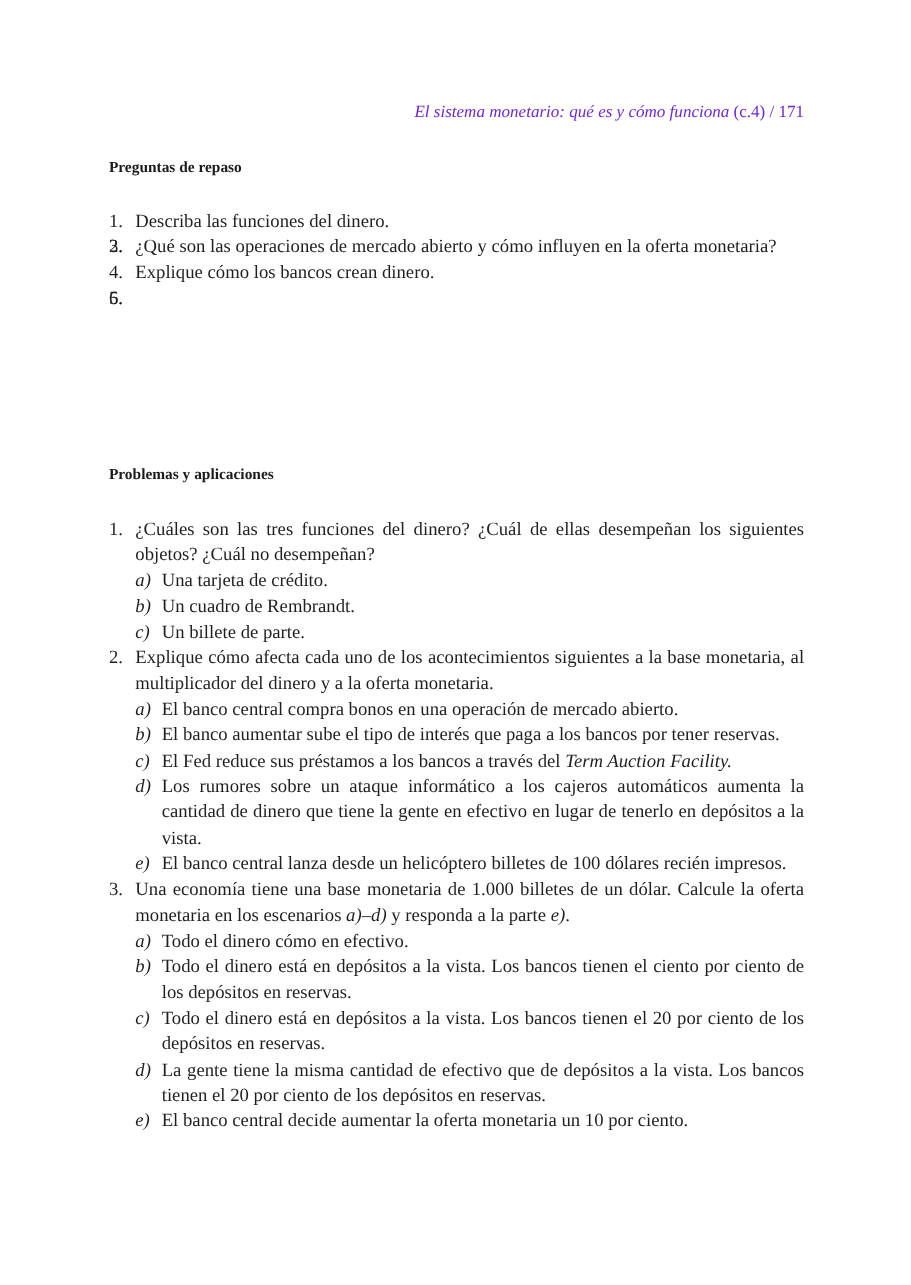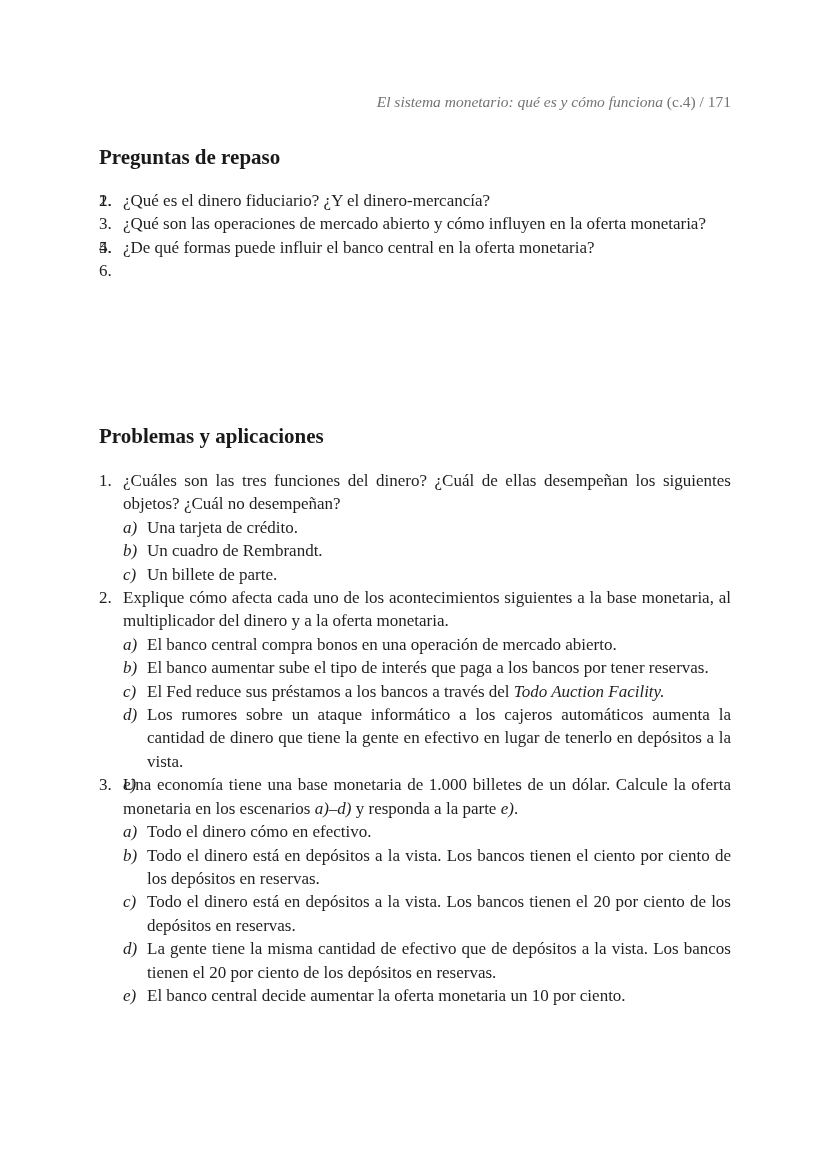--- a/index.html
+++ b/index.html
@@ -4,26 +4,26 @@
 <style>
   html, body { margin: 0; padding: 0; background: #ffffff; }
   body {
     width: 828px; height: 1168px; position: relative; overflow: hidden;
     font-family: "Liberation Serif", "DejaVu Serif", serif;
     color: #1f1f1f;
   }
   .page { position: absolute; left: 99px; top: 0; width: 632px; }
   .running-head {
     position: absolute; right: 0; top: 93px;
-    font-size: 15.5px; white-space: nowrap; color: #737373;
+    font-size: 15.5px; white-space: nowrap; color: #6d28d9;
   }
   .running-head .it { font-style: italic; }
   .section-title {
     position: absolute; left: 0;
-    font-weight: bold; font-size: 21px; color: #1a1a1a;
+    font-weight: bold; font-size: 14px; color: #1a1a1a;
   }
   ol.list { position: absolute; left: 0; width: 632px; margin: 0; padding: 0; list-style: none; }
   .item {
     position: relative; padding-left: 24px;
     font-size: 17px; line-height: 23.4px; text-align: justify;
   }
   .item .num { position: absolute; left: 0; top: 0; }
   .sub { position: relative; padding-left: 24px; text-align: justify; }
   .sub .lbl { position: absolute; left: 0; top: 0; font-style: italic; }
   .it { font-style: italic; }
@@ -33,46 +33,46 @@
 
 <div class="page">
 
   <div class="running-head">
     <span class="it">El sistema monetario: qué es y cómo funciona</span><span> (c.4)</span><span> / </span><span>171</span>
   </div>
 
   <div class="section-title" style="top:145px;">Preguntas de repaso</div>
 
   <ol class="list" style="top:189px;">
-    <li class="item"><span class="num">1.</span></li>
-    <li class="item"><span class="num">2.</span><span>¿Qué es el dinero fiduciario? ¿Y el dinero-mercancía?</span></li>
+    <li class="item"><span class="num">1.</span><span>Describa las funciones del dinero.</span></li>
+    <li class="item"><span class="num">2.</span></li>
     <li class="item"><span class="num">3.</span><span>¿Qué son las operaciones de mercado abierto y cómo influyen en la oferta monetaria?</span></li>
-    <li class="item"><span class="num">4.</span></li>
-    <li class="item"><span class="num">5.</span><span>¿De qué formas puede influir el banco central en la oferta monetaria?</span></li>
+    <li class="item"><span class="num">4.</span><span>Explique cómo los bancos crean dinero.</span></li>
+    <li class="item"><span class="num">5.</span></li>
     <li class="item"><span class="num">6.</span></li>
   </ol>
 
   <div class="section-title" style="top:424px;">Problemas y aplicaciones</div>
 
   <ol class="list" style="top:469px;">
     <li class="item">
       <span class="num">1.</span>
       <span>¿Cuáles son las tres funciones del dinero? ¿Cuál de ellas desempeñan los siguientes objetos? ¿Cuál no desempeñan?</span>
       <div class="sub"><span class="lbl">a)</span><span>Una tarjeta de crédito.</span></div>
       <div class="sub"><span class="lbl">b)</span><span>Un cuadro de Rembrandt.</span></div>
       <div class="sub"><span class="lbl">c)</span><span>Un billete de parte.</span></div>
     </li>
     <li class="item">
       <span class="num">2.</span>
       <span>Explique cómo afecta cada uno de los acontecimientos siguientes a la base monetaria, al multiplicador del dinero y a la oferta monetaria.</span>
       <div class="sub"><span class="lbl">a)</span><span>El banco central compra bonos en una operación de mercado abierto.</span></div>
       <div class="sub"><span class="lbl">b)</span><span>El banco aumentar sube el tipo de interés que paga a los bancos por tener reservas.</span></div>
-      <div class="sub"><span class="lbl">c)</span><span>El Fed reduce sus préstamos a los bancos a través del </span><span class="it">Todo Auction Facility.</span></div>
+      <div class="sub"><span class="lbl">c)</span><span>El Fed reduce sus préstamos a los bancos a través del </span><span class="it">Term Auction Facility.</span></div>
       <div class="sub"><span class="lbl">d)</span><span>Los rumores sobre un ataque informático a los cajeros automáticos aumenta la cantidad de dinero que tiene la gente en efectivo en lugar de tenerlo en depósitos a la vista.</span></div>
-      <div class="sub"><span class="lbl">e)</span></div>
+      <div class="sub"><span class="lbl">e)</span><span>El banco central lanza desde un helicóptero billetes de 100 dólares recién impresos.</span></div>
     </li>
     <li class="item">
       <span class="num">3.</span>
       <span>Una economía tiene una base monetaria de 1.000 billetes de un dólar. Calcule la oferta monetaria en los escenarios </span><span class="it">a)</span><span>–</span><span class="it">d)</span><span> y responda a la parte </span><span class="it">e)</span><span>.</span>
       <div class="sub"><span class="lbl">a)</span><span>Todo el dinero cómo en efectivo.</span></div>
       <div class="sub"><span class="lbl">b)</span><span>Todo el dinero está en depósitos a la vista. Los bancos tienen el ciento por ciento de los depósitos en reservas.</span></div>
       <div class="sub"><span class="lbl">c)</span><span>Todo el dinero está en depósitos a la vista. Los bancos tienen el 20 por ciento de los depósitos en reservas.</span></div>
       <div class="sub"><span class="lbl">d)</span><span>La gente tiene la misma cantidad de efectivo que de depósitos a la vista. Los bancos tienen el 20 por ciento de los depósitos en reservas.</span></div>
       <div class="sub"><span class="lbl">e)</span><span>El banco central decide aumentar la oferta monetaria un 10 por ciento.</span></div>
     </li>

